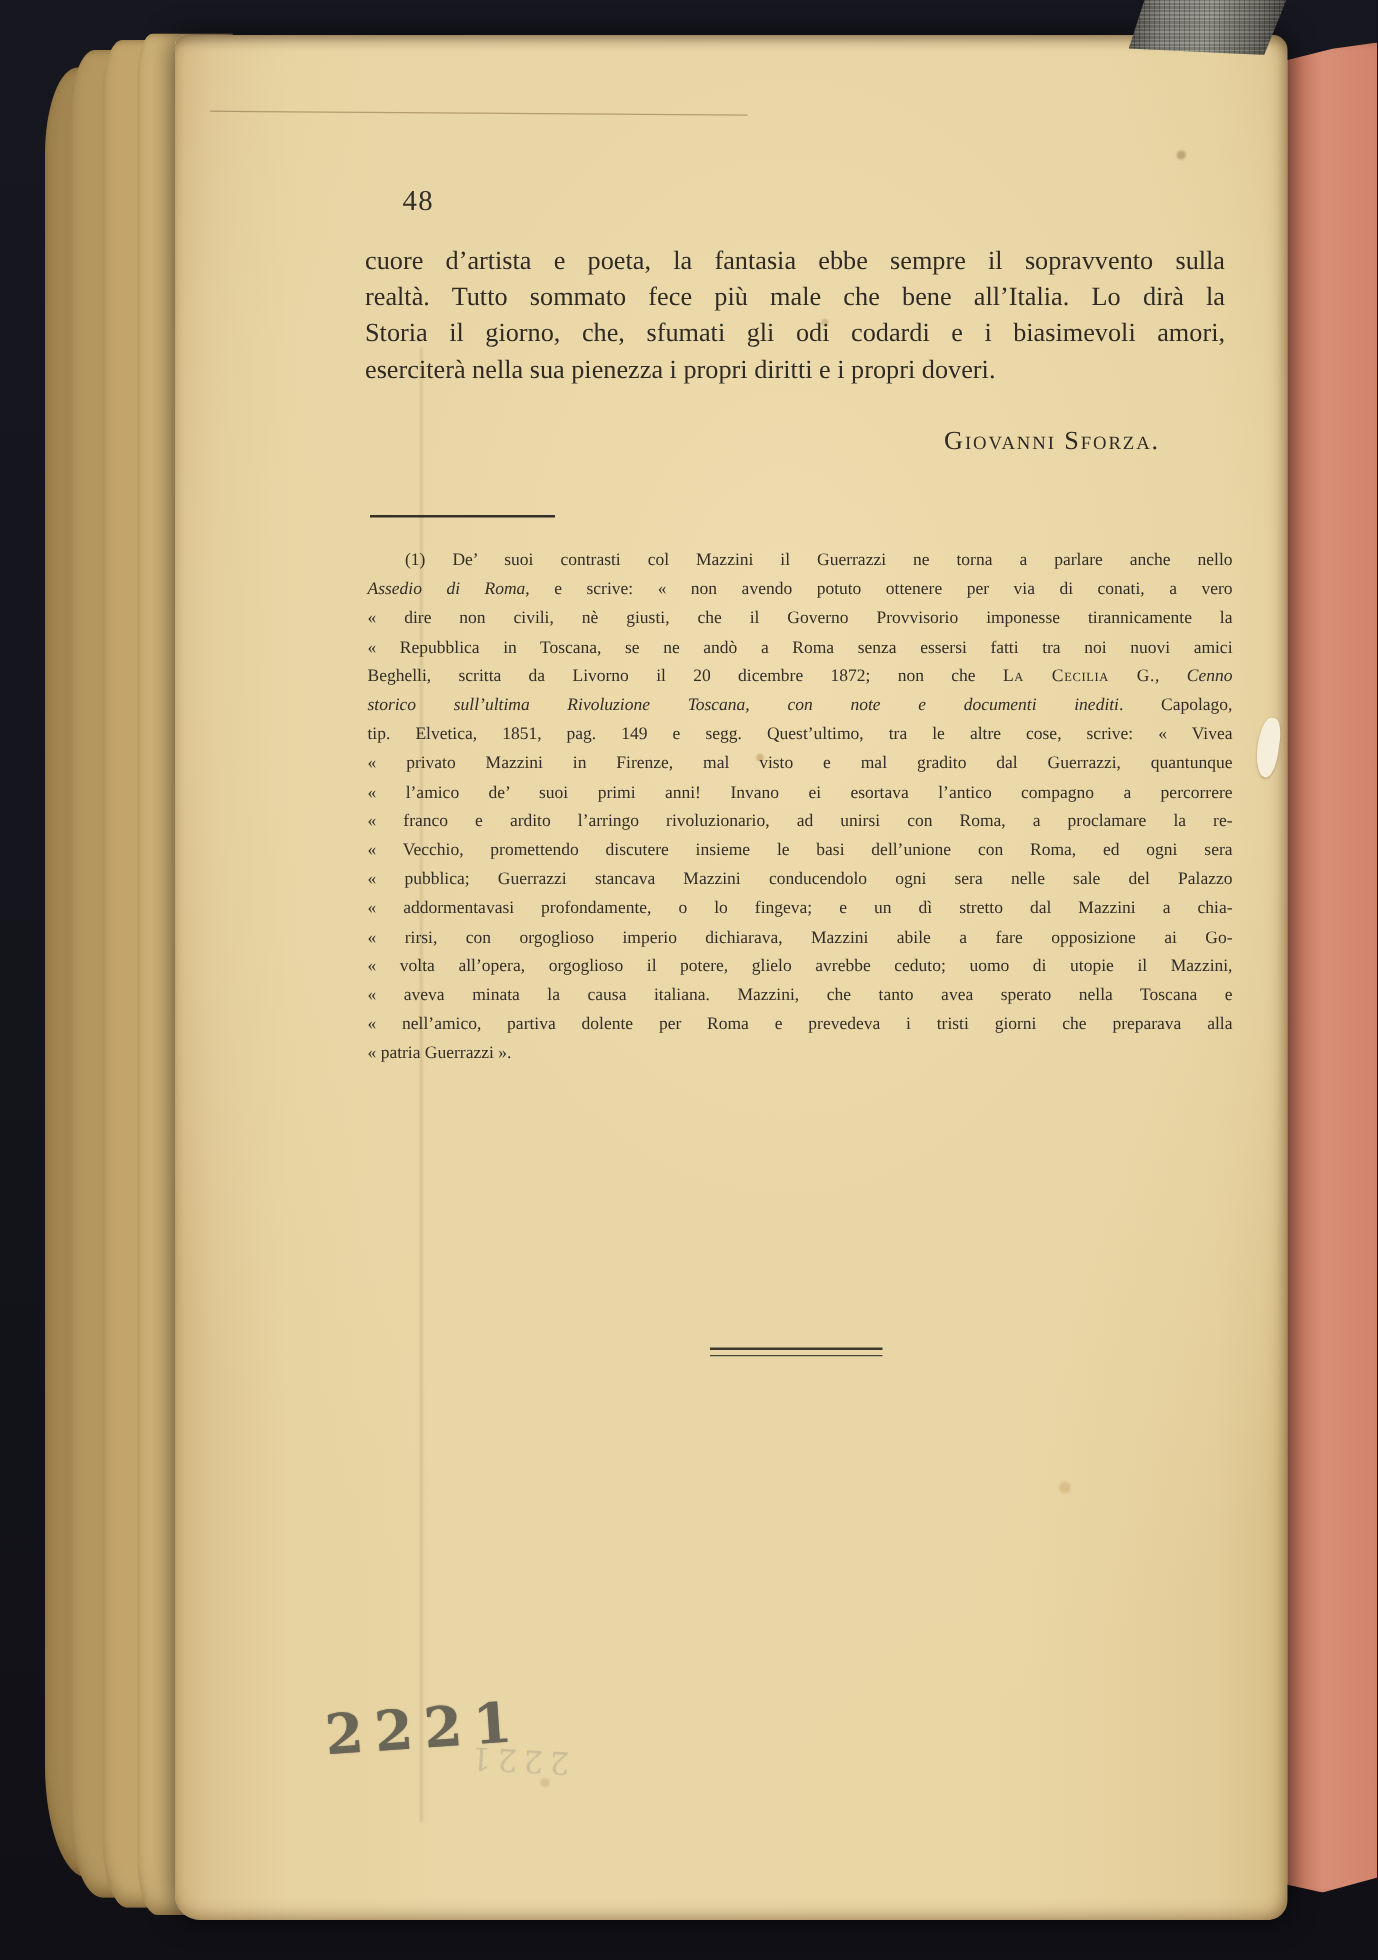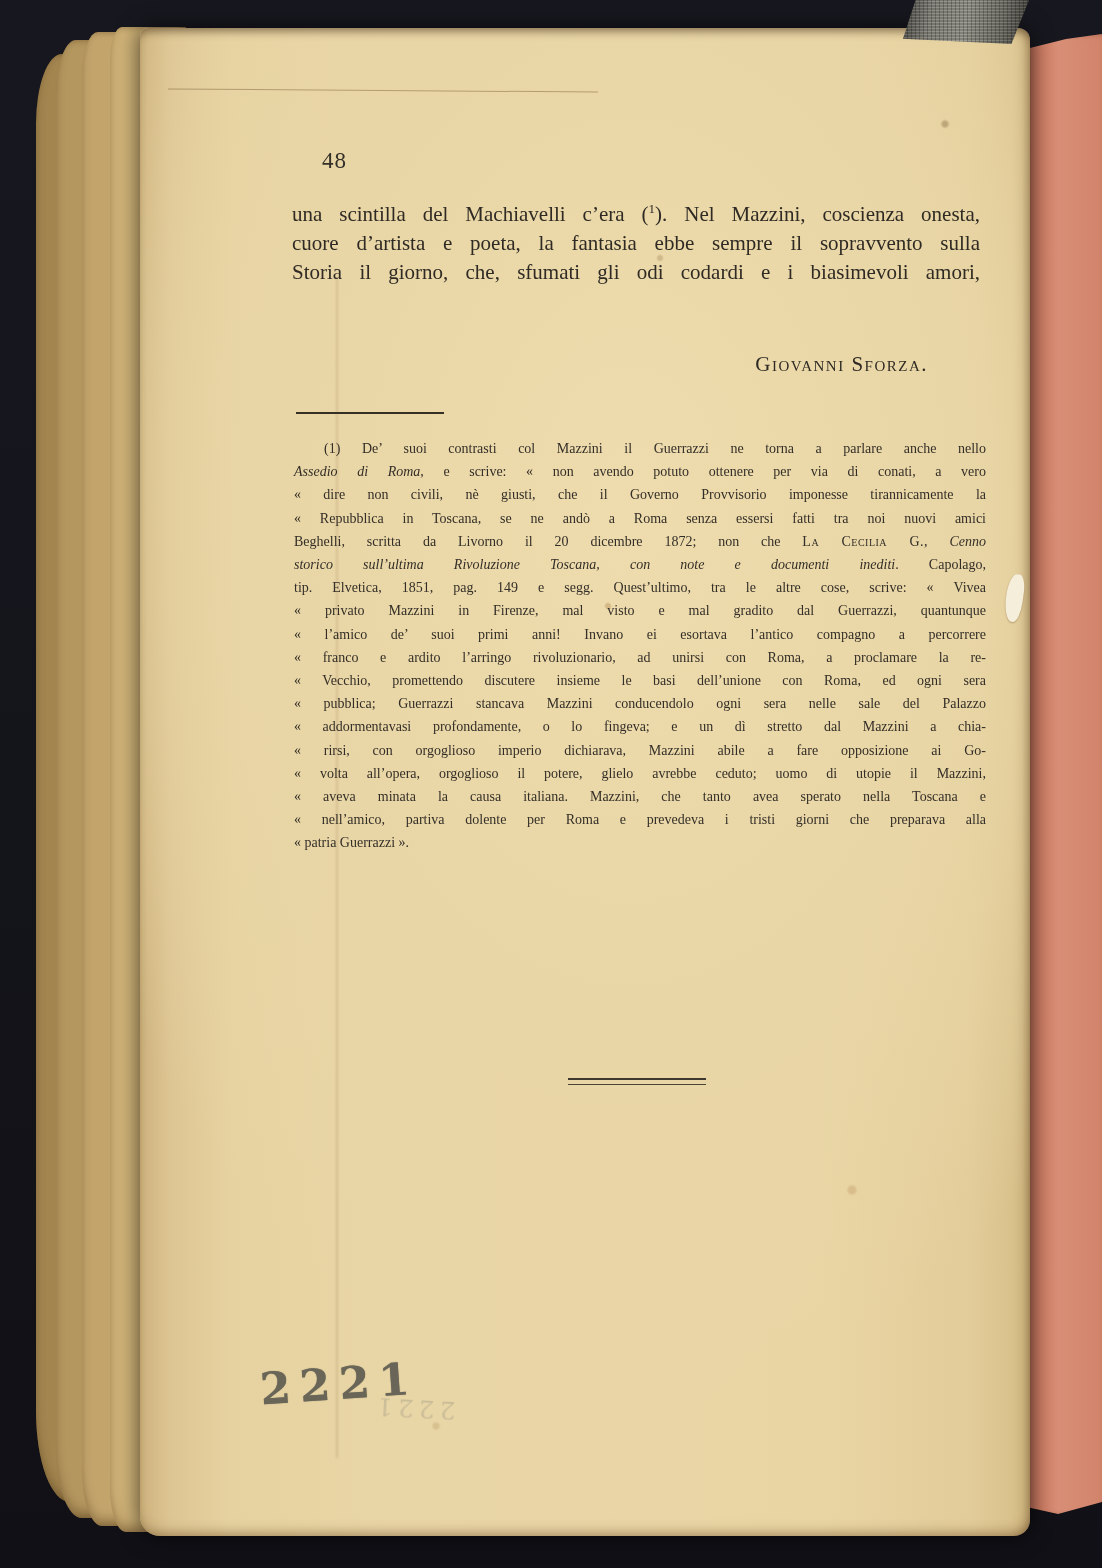--- a/index.html
+++ b/index.html
@@ -36,21 +36,21 @@
     background:
       repeating-linear-gradient(90deg, rgba(0,0,0,.22) 0 1px, rgba(0,0,0,0) 1px 4px),
       repeating-linear-gradient(0deg, rgba(255,255,255,.10) 0 1px, rgba(0,0,0,.12) 1px 3px),
       linear-gradient(100deg,#4c4b44 0%,#83827a 22%,#95948a 50%,#6e6d64 78%,#3b3a35 100%);
     clip-path:polygon(10% 0,100% 0,86% 100%,0 88%);}
   .chip{position:absolute;left:866px;top:546px;width:17px;height:48px;background:#f5eedb;
     border-radius:50% 40% 45% 55%;transform:rotate(8deg);box-shadow:0 1px 2px rgba(120,80,40,.4);}
   
   .pagenum{position:absolute;left:182px;top:120px;font-size:23px;color:#33302a;letter-spacing:1px;}
   .main{position:absolute;left:152px;top:166px;width:688px;font-size:21px;line-height:29px;color:#2f2b24;}
-  .sig{position:absolute;left:152px;top:324px;width:688px;text-align:right;padding-right:52px;box-sizing:border-box;
+  .sig{position:absolute;left:152px;top:312px;width:688px;text-align:right;padding-right:52px;box-sizing:border-box;
     font-variant:small-caps;font-size:21px;letter-spacing:1.5px;color:#2f2b24;}
   .fnrule{position:absolute;left:156px;top:384px;width:148px;border-top:2px solid #352f26;}
   .fn{position:absolute;left:154px;top:409px;width:692px;font-size:14px;line-height:23.2px;color:#332e27;}
   .tline{text-align:justify;text-justify:inter-word;}
   .tline.just{text-align-last:justify;}
   .tline.ind{text-indent:30px;}
   .it{font-style:italic;}
   .sc{font-variant:small-caps;letter-spacing:.5px;}
   .sup{font-size:.62em;vertical-align:super;}
   .endrule{position:absolute;left:428px;top:1050px;width:138px;height:4px;
@@ -74,23 +74,24 @@
 
   <div class="pink"></div>
 
   <div class="page">
     <div class="underedge"></div>
     <div class="crease"></div>
 
     <div class="pagenum">48</div>
 
     <div class="main">
-        <div class="tline just"><span>una scintilla del Machiavelli c’era (</span><span class="sup">1</span><span>). Nel Mazzini, coscienza onesta,</span></div>
         <div class="tline just"><span>cuore d’artista e poeta, la fantasia ebbe sempre il sopravvento sulla</span></div>
+        <div class="tline just"><span>realtà. Tutto sommato fece più male che bene all’Italia. Lo dirà la</span></div>
         <div class="tline just"><span>Storia il giorno, che, sfumati gli odi codardi e i biasimevoli amori,</span></div>
+        <div class="tline"><span>eserciterà nella sua pienezza i propri diritti e i propri doveri.</span></div>
       </div>
 
     <div class="sig">Giovanni Sforza.</div>
 
     <div class="fnrule"></div>
 
     <div class="fn">
         <div class="tline just ind"><span>(1) De’ suoi contrasti col Mazzini il Guerrazzi ne torna a parlare anche nello</span></div>
         <div class="tline just"><span class="it">Assedio di Roma</span><span>, e scrive: « non avendo potuto ottenere per via di conati, a vero</span></div>
         <div class="tline just"><span>« dire non civili, nè giusti, che il Governo Provvisorio imponesse tirannicamente la</span></div>

